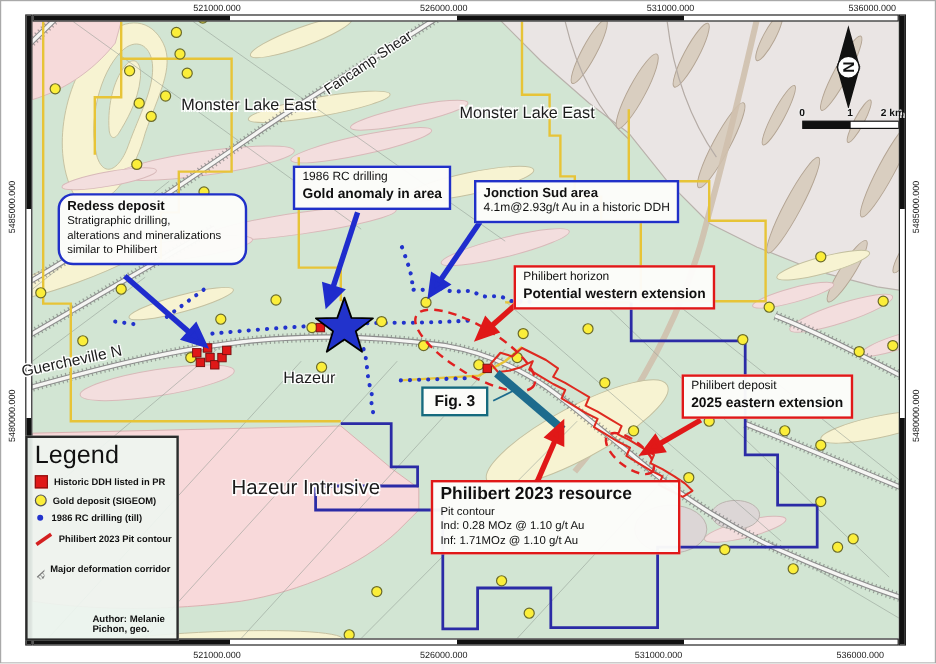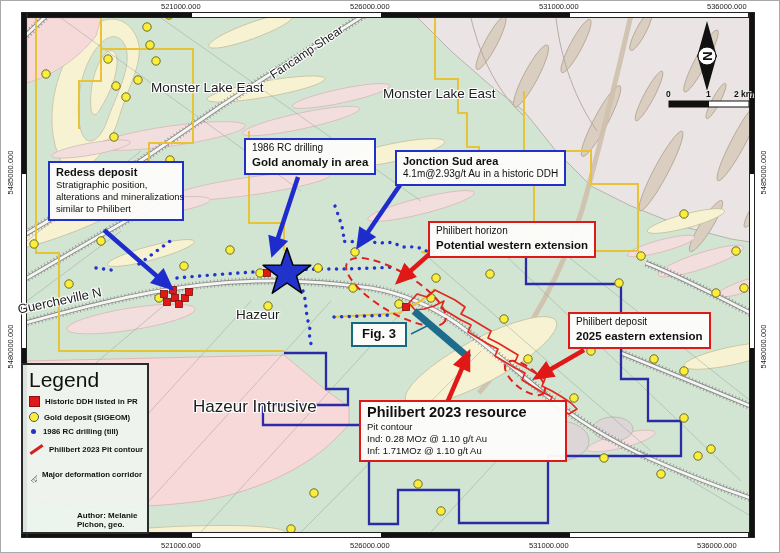--- a/index.html
+++ b/index.html
@@ -309,23 +309,23 @@
   <div class="scale-num" style="left:705px;top:88px;">1</div>
   <div class="scale-num" style="left:733px;top:88px;">2 km</div>
 
   <div class="maplabel" style="left:150px;top:79px;font-size:13.5px;">Monster Lake East</div>
   <div class="maplabel" style="left:382px;top:85px;font-size:13.5px;">Monster Lake East</div>
   <div class="maplabel" style="left:263px;top:44px;font-size:12px;transform:rotate(-34deg);">Fancamp Shear</div>
   <div class="maplabel" style="left:16px;top:292px;font-size:13px;transform:rotate(-12deg);">Guercheville N</div>
   <div class="maplabel" style="left:198px;top:306px;font-size:13.5px;padding-left:37px;">Hazeur</div>
   <div class="maplabel" style="left:192px;top:396px;font-size:17px;">Hazeur Intrusive</div>
 
-  <div class="callout" style="left:47px;top:160px;width:136px;">
+  <div class="callout" style="left:47px;top:160px;width:158px;border-radius:13px;">
     <div class="t">Redess deposit</div>
-    <div class="s">Stratigraphic position,</div>
+    <div class="s">Stratigraphic drilling,</div>
     <div class="s">alterations and mineralizations</div>
     <div class="s">similar to Philibert</div>
   </div>
 
   <div class="callout" style="left:243px;top:137px;">
     <div>1986 RC drilling</div>
     <div class="b">Gold anomaly in area</div>
   </div>
 
   <div class="callout" style="left:394px;top:149px;">

